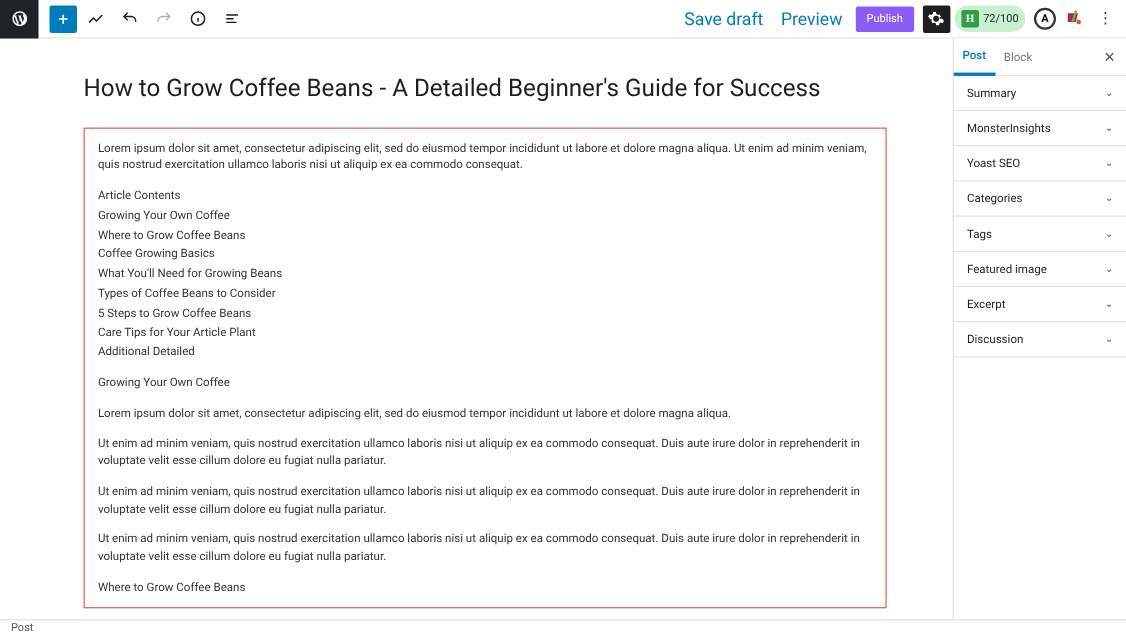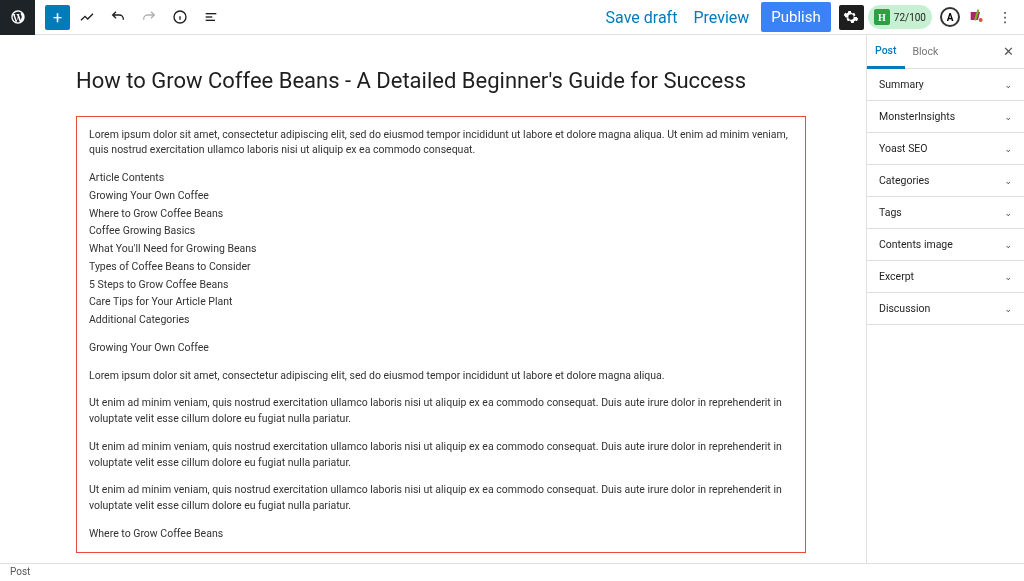--- a/index.html
+++ b/index.html
@@ -3,21 +3,21 @@
 <meta charset="utf-8">
 <style>
 * { margin:0; padding:0; box-sizing:border-box; font-family:-apple-system,BlinkMacSystemFont,"Segoe UI",Roboto,sans-serif; }
 body { width:1024px; height:581px; overflow:hidden; background:#fff; position:relative; }
 .topbar { height:35px; display:flex; align-items:center; border-bottom:1px solid #e0e0e0; }
 .wp-logo { width:35px; height:35px; background:#1d2327; color:#fff; display:flex; align-items:center; justify-content:center; }
 .add-btn { width:25px; height:25px; background:#007cba; color:#fff; display:flex; align-items:center; justify-content:center; margin-left:10px; font-size:16px; border-radius:2px; cursor:pointer; }
 .tool-icon { width:28px; height:28px; display:flex; align-items:center; justify-content:center; color:#1e1e1e; cursor:pointer; margin-left:3px; }
 .topbar-right { margin-left:auto; display:flex; align-items:center; gap:0; padding-right:6px; }
 .link-btn { color:#007cba; font-size:16px; padding:0 8px; cursor:pointer; }
-.publish-btn { background:#3b82f6; color:#fff; font-size:15px; padding:6px 10px; border-radius:2px; cursor:pointer; margin:0 4px; }
+.publish-btn { background:#8b5cf6; color:#fff; font-size:10px; padding:6px 10px; border-radius:2px; cursor:pointer; margin:0 4px; }
 .gear-btn { width:25px; height:25px; background:#1e1e1e; color:#fff; display:flex; align-items:center; justify-content:center; margin-left:4px; cursor:pointer; border-radius:2px; }
 .pill { background:#c7f0d3; display:flex; align-items:center; padding:3px 6px; border-radius:12px; margin-left:4px; height:24px; }
 .pill-h { width:16px; height:16px; background:#2f9e44; color:#fff; display:flex; align-items:center; justify-content:center; font-weight:bold; font-size:10px; font-family:serif; border-radius:2px; margin-right:4px; }
 .pill-score { font-size:10px; color:#1e1e1e; }
 .circ-icon { width:20px; height:20px; border:2px solid #333; border-radius:50%; display:flex; align-items:center; justify-content:center; font-size:10px; font-weight:bold; margin-left:8px; cursor:pointer; }
 .yoast-icon { width:18px; height:18px; margin-left:8px; cursor:pointer; position:relative; }
 .kebab { margin-left:6px; padding:0 6px; cursor:pointer; color:#333; font-size:14px; line-height:1; }
 .main { display:flex; height:528px; }
 .editor { flex:1; overflow-y:auto; padding:20px 0 0 16px; }
 .editor-inner { max-width:770px; margin:0 auto; padding:0 20px; }
@@ -109,21 +109,21 @@
         <p>Lorem ipsum dolor sit amet, consectetur adipiscing elit, sed do eiusmod tempor incididunt ut labore et dolore magna aliqua. Ut enim ad minim veniam, quis nostrud exercitation ullamco laboris nisi ut aliquip ex ea commodo consequat.</p>
         <div style="margin-bottom:12px">
           <div class="toc-item">Article Contents</div>
           <div class="toc-item">Growing Your Own Coffee</div>
           <div class="toc-item">Where to Grow Coffee Beans</div>
           <div class="toc-item">Coffee Growing Basics</div>
           <div class="toc-item">What You'll Need for Growing Beans</div>
           <div class="toc-item">Types of Coffee Beans to Consider</div>
           <div class="toc-item">5 Steps to Grow Coffee Beans</div>
           <div class="toc-item">Care Tips for Your Article Plant</div>
-          <div class="toc-item">Additional Categories</div>
+          <div class="toc-item">Additional Detailed</div>
         </div>
         <p>Growing Your Own Coffee</p>
         <p>Lorem ipsum dolor sit amet, consectetur adipiscing elit, sed do eiusmod tempor incididunt ut labore et dolore magna aliqua.</p>
         <p>Ut enim ad minim veniam, quis nostrud exercitation ullamco laboris nisi ut aliquip ex ea commodo consequat. Duis aute irure dolor in reprehenderit in voluptate velit esse cillum dolore eu fugiat nulla pariatur.</p>
         <p>Ut enim ad minim veniam, quis nostrud exercitation ullamco laboris nisi ut aliquip ex ea commodo consequat. Duis aute irure dolor in reprehenderit in voluptate velit esse cillum dolore eu fugiat nulla pariatur.</p>
         <p>Ut enim ad minim veniam, quis nostrud exercitation ullamco laboris nisi ut aliquip ex ea commodo consequat. Duis aute irure dolor in reprehenderit in voluptate velit esse cillum dolore eu fugiat nulla pariatur.</p>
         <p style="margin-bottom:0">Where to Grow Coffee Beans</p>
       </div>
     </div>
   </div>
@@ -148,21 +148,21 @@
       </div>
     <div class="sb-panel">
         <span class="sb-panel-label">Categories</span>
         <span class="chev">⌄</span>
       </div>
     <div class="sb-panel">
         <span class="sb-panel-label">Tags</span>
         <span class="chev">⌄</span>
       </div>
     <div class="sb-panel">
-        <span class="sb-panel-label">Contents image</span>
+        <span class="sb-panel-label">Featured image</span>
         <span class="chev">⌄</span>
       </div>
     <div class="sb-panel">
         <span class="sb-panel-label">Excerpt</span>
         <span class="chev">⌄</span>
       </div>
     <div class="sb-panel">
         <span class="sb-panel-label">Discussion</span>
         <span class="chev">⌄</span>
       </div>

